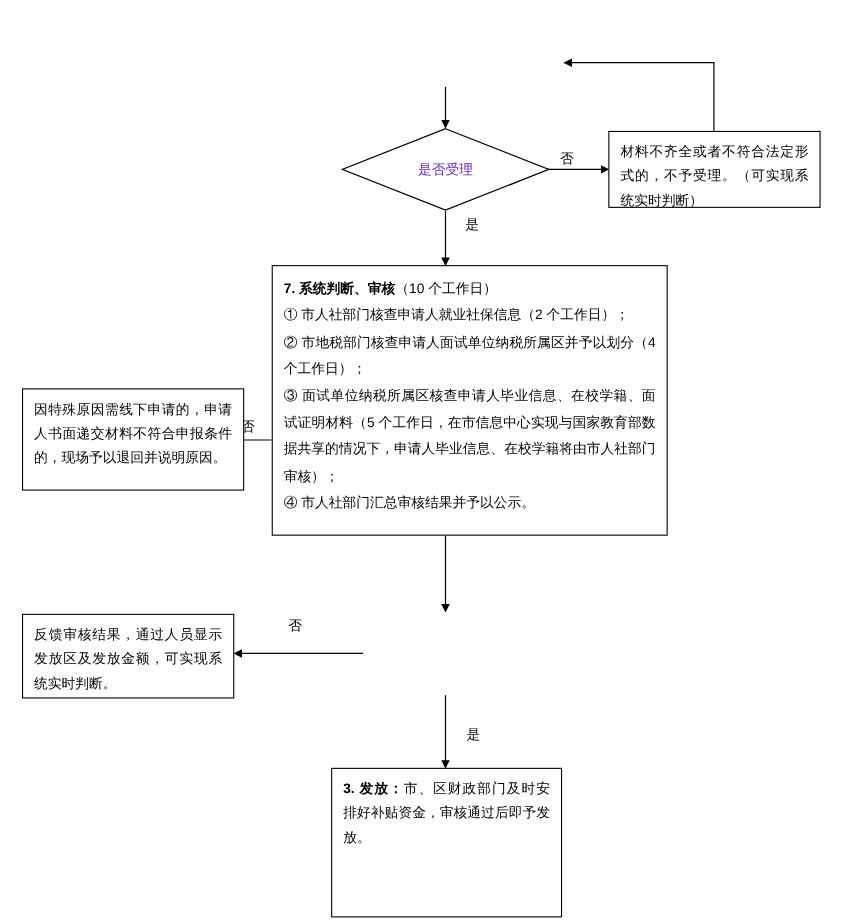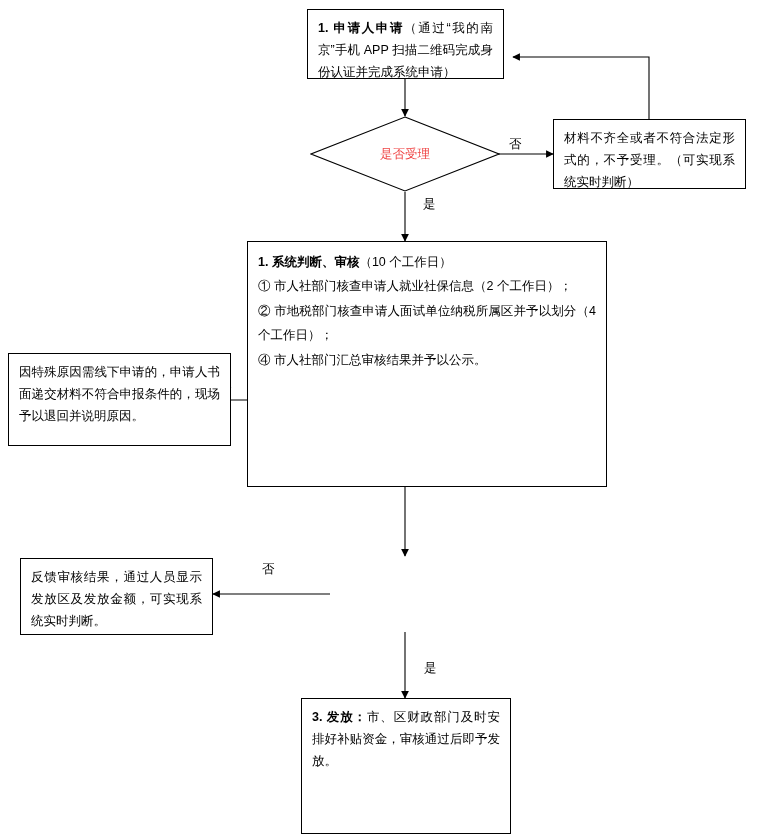--- a/index.html
+++ b/index.html
@@ -43,21 +43,21 @@
   .diamond .dlabel {
     position: absolute;
     left: 0;
     top: 0;
     width: 100%;
     height: 100%;
     display: flex;
     align-items: center;
     justify-content: center;
     font-size: 12.5px;
-    color: #ef4444;
+    color: #6d28d9;
   }
   .edge-label {
     position: absolute;
     font-size: 12.5px;
     color: #000000;
     background: transparent;
   }
   svg.links {
     position: absolute;
     left: 0;
@@ -92,49 +92,47 @@
 
     <line x1="247" y1="400" x2="213" y2="400" stroke="#000000" stroke-width="1.1" marker-end="url(#arrow)"></line>
 
     <line x1="405" y1="487" x2="405" y2="556" stroke="#000000" stroke-width="1.1" marker-end="url(#arrow)"></line>
 
     <line x1="330" y1="594" x2="213" y2="594" stroke="#000000" stroke-width="1.1" marker-end="url(#arrow)"></line>
 
     <line x1="405" y1="632" x2="405" y2="698" stroke="#000000" stroke-width="1.1" marker-end="url(#arrow)"></line>
   </svg>
 
-  <div class="box" style="left:307px; top:9px; width:197px; height:70px;">
-    <p><span class="bold">1. 申请人申请</span><span>（通过“我的南京”手机 APP 扫描二维码完成身份认证并完成系统申请）</span></p>
-  </div>
 
   <div class="diamond" style="left:310px; top:116px; width:190px; height:76px;">
     <svg width="190" height="76">
       <polygon points="95,1 189,38 95,75 1,38" fill="#ffffff" stroke="#000000" stroke-width="1.1"></polygon>
     </svg>
     <div class="dlabel">是否受理</div>
   </div>
 
   <div class="edge-label" style="left:509px; top:136px;">否</div>
 
   <div class="edge-label" style="left:423px; top:196px;">是</div>
 
   <div class="box" style="left:553px; top:119px; width:193px; height:70px;">
     <p>材料不齐全或者不符合法定形式的，不予受理。（可实现系统实时判断）</p>
   </div>
 
   <div class="box" style="left:247px; top:241px; width:360px; height:246px; line-height:1.95;">
-    <p><span class="bold">1. 系统判断、审核</span><span>（10 个工作日）</span></p>
+    <p><span class="bold">7. 系统判断、审核</span><span>（10 个工作日）</span></p>
     <p>① 市人社部门核查申请人就业社保信息（2 个工作日）；</p>
     <p>② 市地税部门核查申请人面试单位纳税所属区并予以划分（4 个工作日）；</p>
+    <p>③ 面试单位纳税所属区核查申请人毕业信息、在校学籍、面试证明材料（5 个工作日，在市信息中心实现与国家教育部数据共享的情况下，申请人毕业信息、在校学籍将由市人社部门审核）；</p>
     <p>④ 市人社部门汇总审核结果并予以公示。</p>
   </div>
 
   <div class="edge-label" style="left:219px; top:380px;">否</div>
 
-  <div class="box" style="left:8px; top:353px; width:223px; height:93px;">
+  <div class="box" style="left:20px; top:353px; width:202px; height:93px;">
     <p>因特殊原因需线下申请的，申请人书面递交材料不符合申报条件的，现场予以退回并说明原因。</p>
   </div>
 
 
   <div class="edge-label" style="left:262px; top:561px;">否</div>
 
   <div class="edge-label" style="left:424px; top:660px;">是</div>
 
   <div class="box" style="left:20px; top:558px; width:193px; height:77px;">
     <p>反馈审核结果，通过人员显示发放区及发放金额，可实现系统实时判断。</p>

